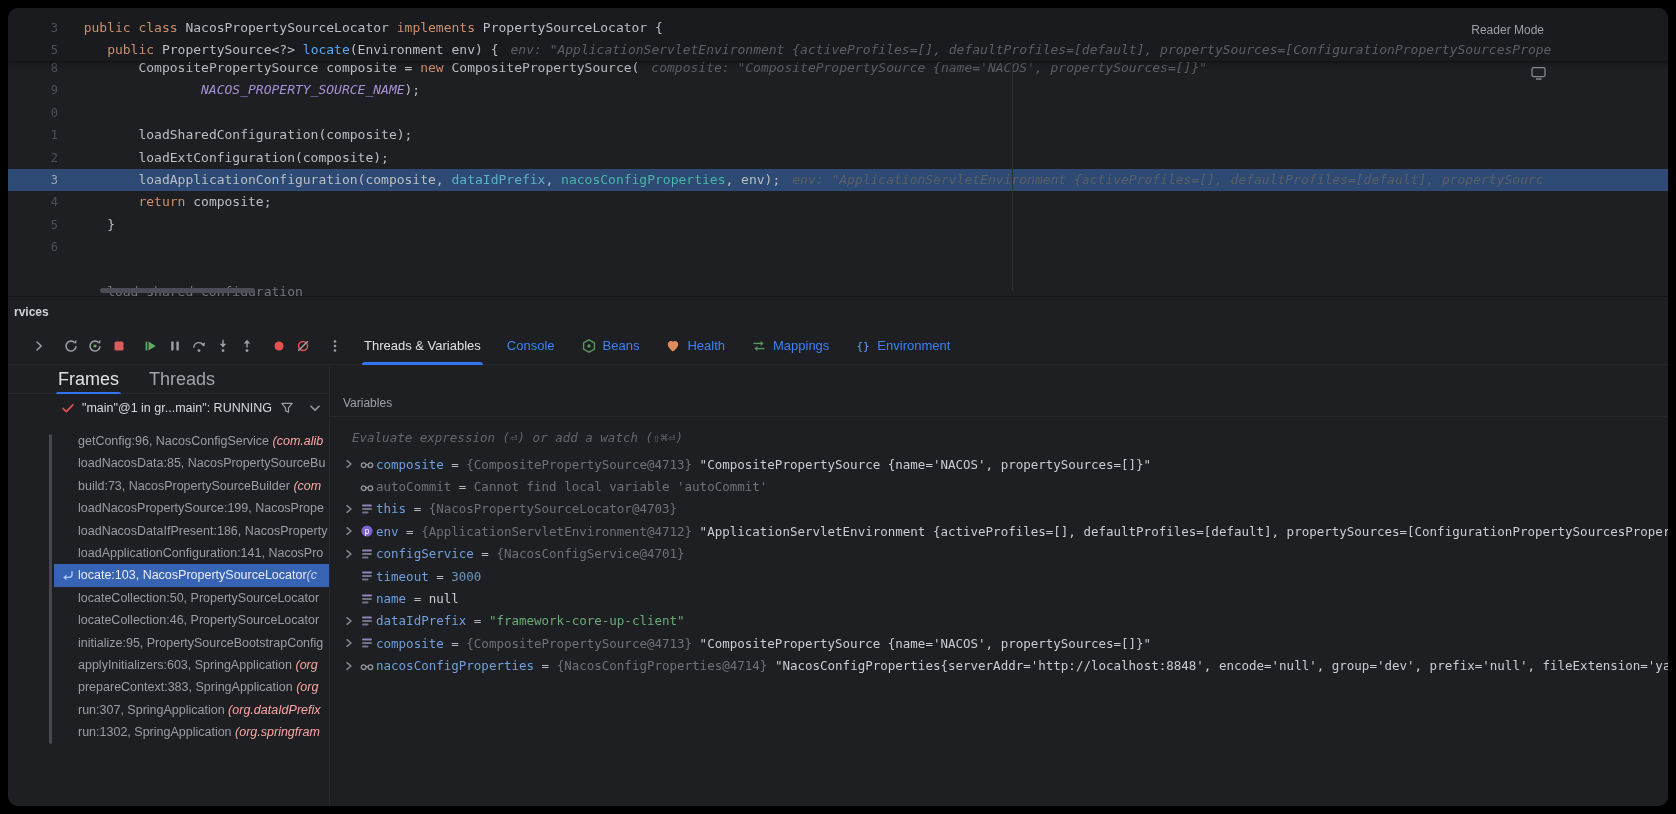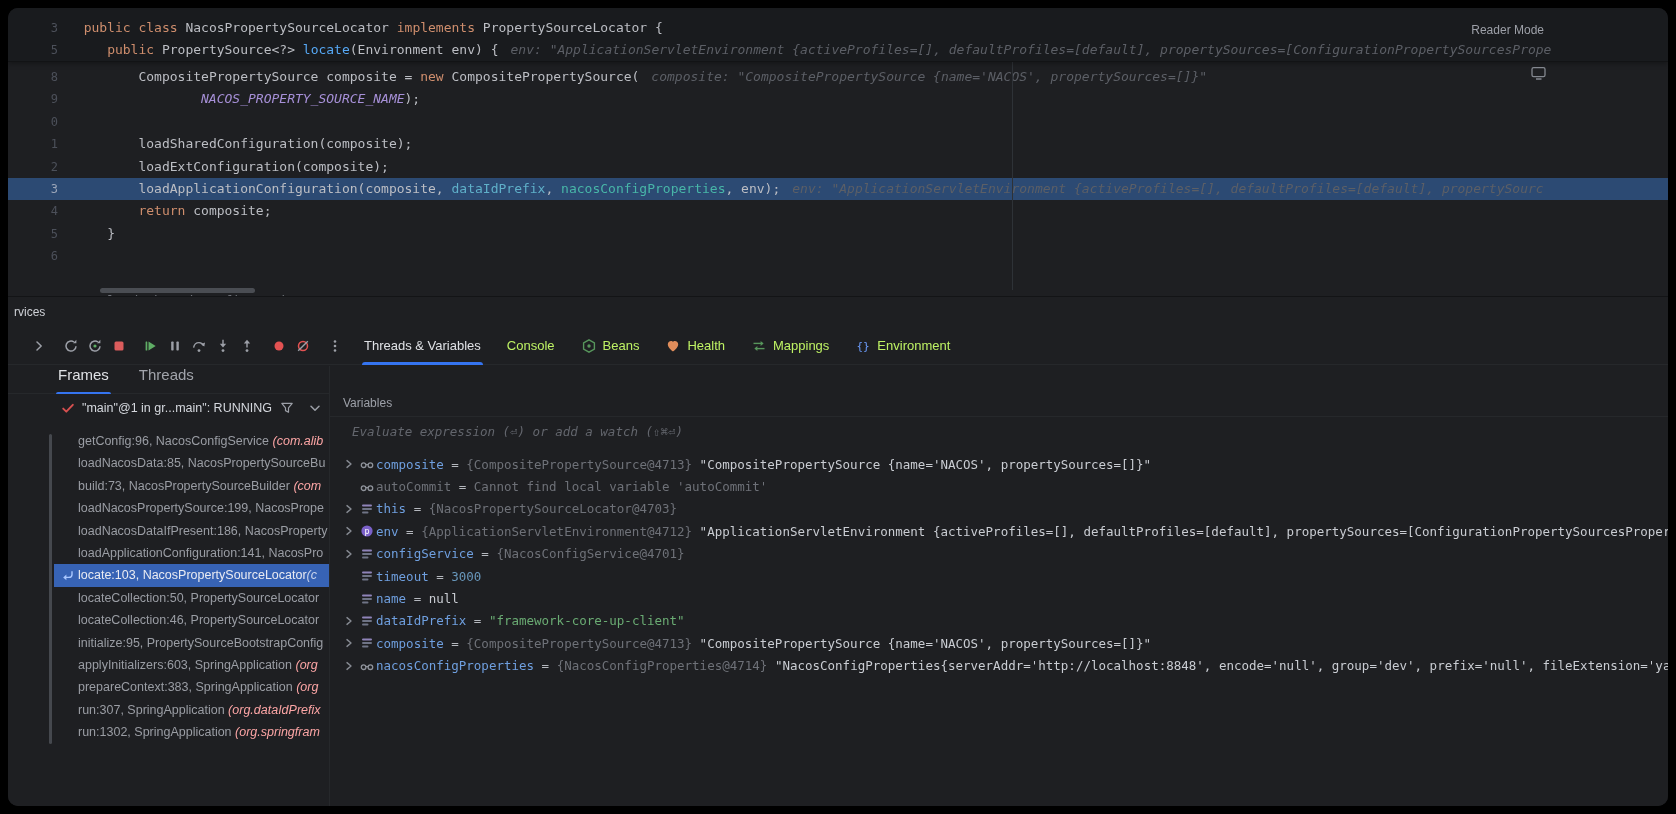--- a/index.html
+++ b/index.html
@@ -23,62 +23,62 @@
     font-family:"DejaVu Sans Mono", monospace; font-size:13px; color:var(--code); }
   .gutter{ display:inline-block; width:50px; text-align:right; color:var(--gutter);
     font-size:12px; vertical-align:top; }
   .hl .gutter{ color:#9AA5B8; }
   .code-text{ display:inline-block; margin-left:10px; }
   .hl{ background:var(--exec); }
   .hint{ font-style:italic; color:var(--hint); margin-left:12px; }
   .tk-kw{color:var(--kw);} .tk-txt{color:var(--code);} .tk-mthd{color:var(--mthd);}
   .tk-cnst{color:var(--cnst); font-style:italic;} .tk-fld1{color:var(--fld1);}
   .tk-fld2{color:var(--fld2);} .tk-cmt{color:var(--cmt);}
-  .code-lines{ position:absolute; top:58px; left:0; right:0; }
+  .code-lines{ position:absolute; top:49px; left:0; right:0; }
   .sticky{ position:absolute; top:0; left:0; right:0; height:54px; padding-top:9px;
     background:var(--sticky); border-bottom:1px solid #121315; z-index:3;
     box-shadow:0 2px 5px rgba(0,0,0,.3); }
   .sticky .code-line{ height:22px; line-height:22px; }
   .reader-mode{ position:absolute; top:15px; right:124px; z-index:4; color:var(--ui);
     font-size:12px; }
   .inlay-widget{ position:absolute; top:57px; right:120px; z-index:4; background:none;
     border:none; padding:0; }
   .margin-guide{ position:absolute; left:1004px; top:54px; bottom:6px; width:1px;
     background:#2E3237; z-index:1; }
   .hscroll{ position:absolute; left:92px; bottom:3px; width:155px; height:5px;
     background:#4A4D53; border-radius:3px; z-index:5; }
 
   
   .panel{ position:absolute; top:288px; left:0; right:0; bottom:0; background:var(--bg);
     border-top:1px solid #131416; }
-  .panel-title{ height:30px; line-height:30px; padding-left:6px; font-weight:normal;
+  .panel-title{ height:30px; line-height:30px; padding-left:6px; font-weight:bold;
     font-size:12px; color:#CED0D6; }
   .toolbar{ height:38px; display:flex; align-items:center; padding-left:8px;
     border-bottom:1px solid var(--border); }
   .tb-group{ display:flex; gap:2px; margin-left:10px; }
   .tb-group:first-child{ margin-left:12px; }
   .tool-btn{ width:22px; height:22px; display:flex; align-items:center;
     justify-content:center; background:none; border:none; padding:0; color:#9DA0A8; }
   .ic{ display:inline-flex; } .ic svg{ width:16px; height:16px; display:block; }
   .tabs{ display:flex; gap:26px; margin-left:18px; height:38px; }
   .dtab{ height:38px; display:flex; align-items:center; gap:6px; position:relative;
-    color:#bef264; font-size:13px; }
+    color:#3b82f6; font-size:13px; }
   .dtab.active{ color:var(--ui-bright); }
   .dtab.active::after{ content:""; position:absolute; left:-2px; right:-2px; bottom:0;
     height:3px; border-radius:3px 3px 0 0; background:var(--accent); }
 
   .content{ position:absolute; top:69px; left:0; right:0; bottom:0; display:flex; }
   .left{ width:322px; flex:0 0 322px; border-right:1px solid var(--border);
     position:relative; overflow:hidden; }
   .right{ flex:1; position:relative; overflow:hidden;margin-top:23px; }
   .subheader{ height:28px; display:flex; align-items:center;
     border-bottom:1px solid var(--border); }
   .left .subheader{ padding-left:50px; gap:30px; }
-  .ltab{ height:28px; display:flex; align-items:flex-start; position:relative;
-    color:#A1A4AB; font-size:15px; }
+  .ltab{ height:28px; display:flex; align-items:center; position:relative;
+    color:#A1A4AB; font-size:18px; }
   .ltab.active{ color:var(--ui-bright); }
   .ltab.active::after{ content:""; position:absolute; left:-2px; right:-2px; bottom:0;
     height:2px; border-radius:2px 2px 0 0; background:var(--accent); }
   .vars-title{ padding-left:13px; color:var(--ui); font-size:12px; }
 
   .thread-row{ height:28px; display:flex; align-items:center; padding-left:52px;
     position:relative; color:#D5D8DE; font-size:12.5px; }
   .thread-label{ margin-left:6px; white-space:nowrap; overflow:hidden; max-width:190px; }
   .thread-filter{ position:absolute; right:34px; top:6px; background:none; border:none;
     padding:0; color:#9DA0A8; }
@@ -89,21 +89,21 @@
   .frame{ height:22.4px; line-height:22.4px; padding-left:70px; white-space:nowrap;
     overflow:hidden; color:#9A9DA4; font-size:12.5px; }
   .f-paren{ font-style:italic; color:#fca5a5; }
   .frame.selected{ background:var(--sel); margin-left:46px; padding-left:6px;
     color:#E9EBF2; display:flex; align-items:center; }
   .frame.selected .ic{ width:18px; flex:0 0 18px; }
   .frame.selected .f-paren{ color:#C9D4EC; }
   .frames-scrollbar{ position:absolute; left:41px; top:68px; width:3px; height:310px;
     background:#45484E; border-radius:2px; }
 
-  .watch-row{ height:28px; display:flex; align-items:center; padding-left:22px;
+  .watch-row{ height:28px; display:flex; align-items:flex-end; padding-left:22px;
     color:#63666D; font-family:"DejaVu Sans Mono", monospace; font-style:italic;
     font-size:12.5px; white-space:nowrap; overflow:hidden; }
   .vars{ position:absolute; top:56px; left:0; right:0; bottom:0; padding-top:8px; }
   .vrow{ display:flex; align-items:center; height:22.4px; padding-left:10px;
     font-family:"DejaVu Sans Mono", monospace; font-size:12.5px; white-space:nowrap;
     overflow:hidden; }
   .vchev,.vicon{ width:18px; flex:0 0 18px; display:flex; justify-content:center; }
   .vname{ color:var(--varname); } .vname.muted{ color:var(--ref); }
   .veq{ color:#B6B9BF; white-space:pre; }
   .v-ref{ color:var(--ref); white-space:pre; } .v-val{ color:var(--val); white-space:pre; }

